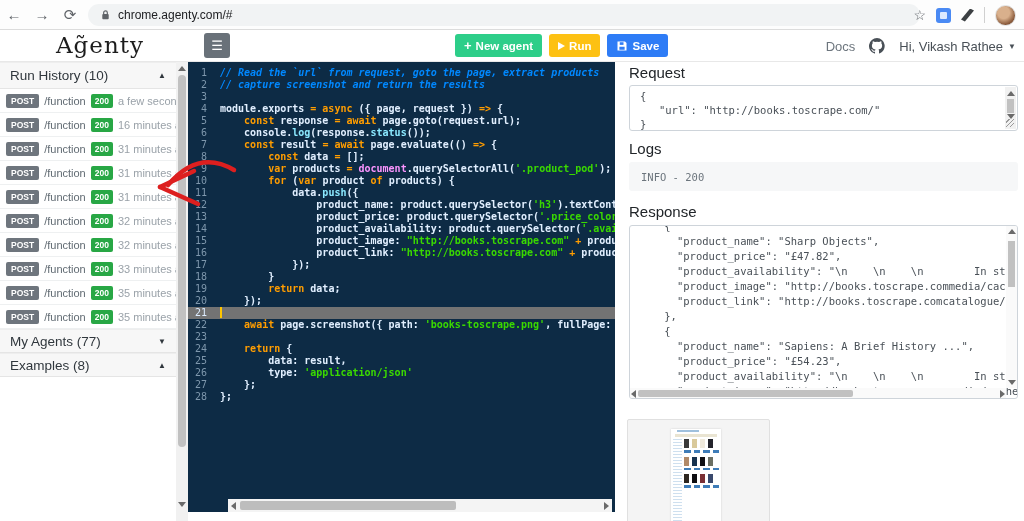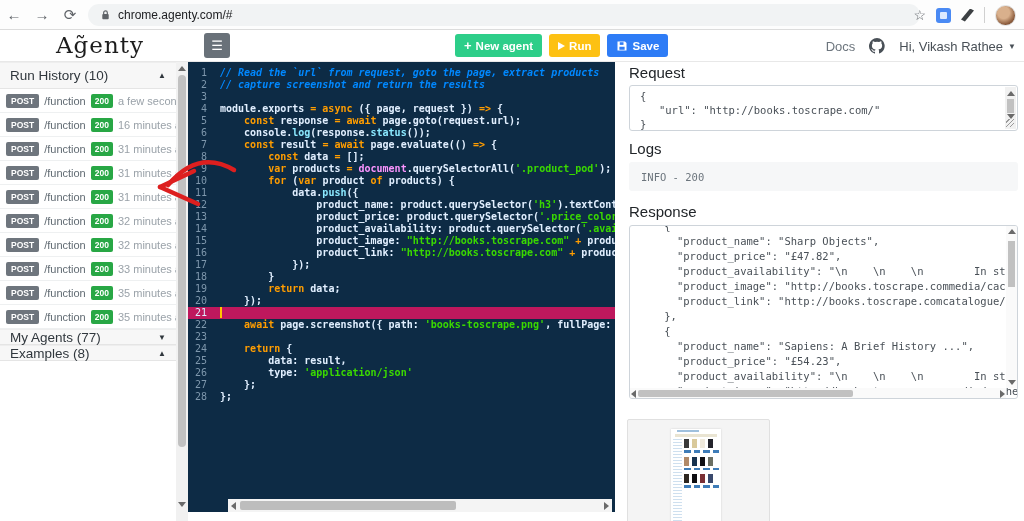--- a/index.html
+++ b/index.html
@@ -41,21 +41,21 @@
     border-bottom:4.5px solid transparent; }
   .hdr-right { position:absolute; right:8px; top:0; height:32px; display:flex; align-items:center; gap:14px; }
   .docs-link { color:#6c757d; font-size:13px; cursor:pointer; }
   .user-link { color:#495057; font-size:13px; cursor:pointer; display:flex; align-items:center; gap:5px; }
   .caret-dn { font-size:8px; color:#495057; }
 
   
   .sidebar { position:absolute; left:0; top:62px; width:176px; height:459px; background:#fff; overflow:hidden; }
   .sec-hdr { height:27px; display:flex; align-items:center; padding:0 10px; background:#f7f7f7;
     border-bottom:1px solid #e5e5e5; border-top:1px solid #eee; font-size:13.5px; color:#30373d; cursor:pointer; }
-  .sec-hdr.small { height:16px; }
+  .sec-hdr.small { height:24px; }
   .sec-caret { margin-left:auto; font-size:8px; color:#30373d; }
   .rh-row { height:24px; display:flex; align-items:center; gap:5px; padding:0 6px;
     border-bottom:1px solid #eef0f1; white-space:nowrap; overflow:hidden; cursor:pointer; }
   .badge-method { background:#6e757d; color:#fff; font-size:8.5px; font-weight:bold;
     padding:2px 5px; border-radius:2px; flex-shrink:0; }
   .rh-path { font-size:11px; color:#606a72; flex-shrink:0; }
   .badge-status { background:#28a745; color:#fff; font-size:8.5px; font-weight:bold;
     padding:2px 4px; border-radius:2px; flex-shrink:0; }
   .rh-time { font-size:11px; color:#9aa2a9; }
   .ex-row { height:24px; display:flex; align-items:center; padding:0 10px; font-size:12px;
@@ -65,21 +65,21 @@
   .tri { width:0; height:0; position:absolute; }
   .tri-up { border-left:4px solid transparent; border-right:4px solid transparent; border-bottom:5px solid #6a6a6a; left:2px; top:4px; }
   .tri-down { border-left:4px solid transparent; border-right:4px solid transparent; border-top:5px solid #6a6a6a; left:2px; bottom:14px; }
 
   
   .editor { position:absolute; left:188px; top:62px; width:427px; height:450px; background:#0d2b45;
     overflow:hidden; cursor:text; }
   .code-wrap { padding-top:5px; }
   .code-line { display:flex; height:12px; line-height:12px;
     font-family:"DejaVu Sans Mono", monospace; font-size:10px; font-weight:600; white-space:pre; }
-  .code-line.current { background:#be185d; }
+  .code-line.current { background:#737373; }
   .ln { width:32px; flex-shrink:0; text-align:right; padding-right:13px; color:#7e97ac; font-weight:normal; }
   .current .ln { color:#dcecff; }
   .cursor-bar { display:inline-block; width:1.5px; height:11px; background:#ffc600; vertical-align:middle; }
   .tp { color:#e1efff; } .tk { color:#ff9d00; } .tc { color:#0088ff; font-style:italic;margin-top:16px; }
   .ts { color:#3ad900; } .tm { color:#8be9ff; } .td { color:#fb94ff; }
   .h-scroll { position:absolute; left:40px; right:3px; bottom:0; height:13px; background:#f4f4f4; }
   .h-scroll .thumb { position:absolute; left:12px; top:2px; width:216px; height:9px; background:#bdbdbd; border-radius:2px; }
   .tri-left { border-top:4px solid transparent; border-bottom:4px solid transparent; border-right:5px solid #6a6a6a; left:3px; top:3px; }
   .tri-right { border-top:4px solid transparent; border-bottom:4px solid transparent; border-left:5px solid #6a6a6a; right:3px; top:3px; }
 

